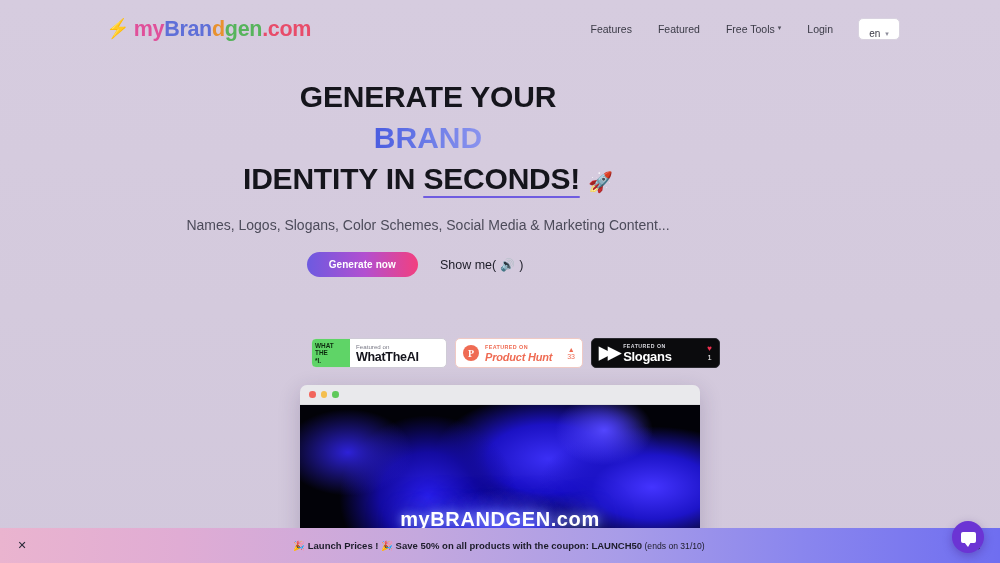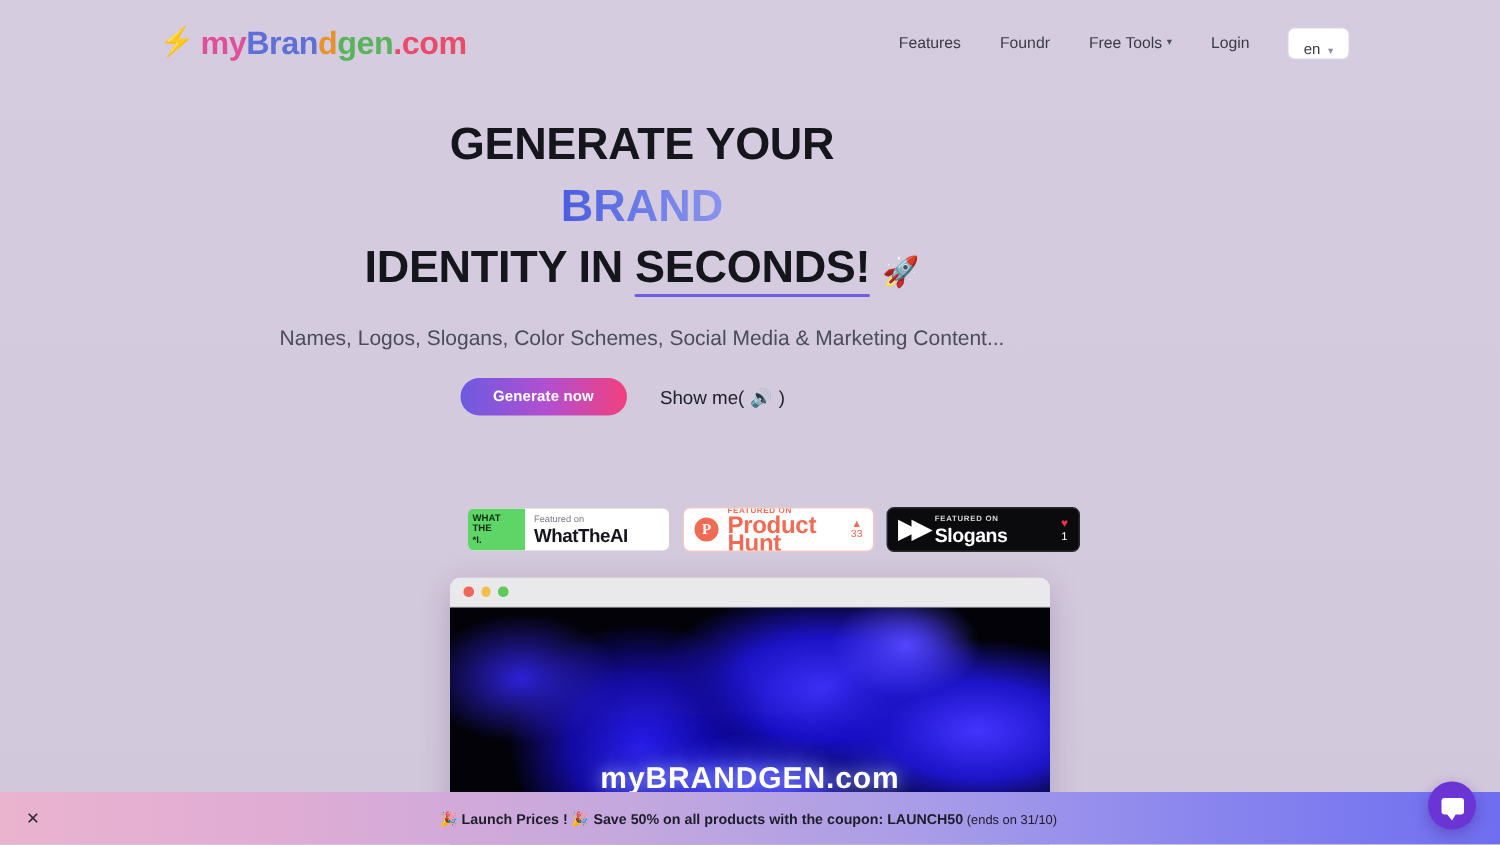--- a/index.html
+++ b/index.html
@@ -110,21 +110,21 @@
     width:128px; height:30px; background:#fff; border:1px solid #f0c9c4;
     display:flex; align-items:center; padding:0 7px; gap:6px;
   }
   .ph-logo{
     width:16px;height:16px;border-radius:50%;background:#ef6b53;color:#fff;
     font-size:10px;font-weight:bold;display:flex;align-items:center;justify-content:center;
     font-family:"Liberation Serif",serif;
   }
   .ph-body{flex:1;display:flex;flex-direction:column;justify-content:center;}
   .ph-top{font-size:5.4px;color:#ef6b53;letter-spacing:.4px;font-weight:bold;line-height:7px;}
-  .ph-name{font-size:16px;font-weight:bold;color:#ef6b53;line-height:12px;letter-spacing:-.2px;}
+  .ph-name{font-size:11px;font-weight:bold;color:#ef6b53;line-height:12px;letter-spacing:-.2px;font-style:italic;}
   .ph-votes{display:flex;flex-direction:column;align-items:center;color:#ef6b53;}
   .ph-caret{font-size:7px;line-height:7px;}
   .ph-count{font-size:7px;line-height:8px;}
 
   .b-foundr{
     width:129px;height:30px;background:#0b0b0d;border:1px solid #2a2a30;
     display:flex;align-items:center;padding:0 7px;gap:6px;
   }
   .fo-logo{font-size:17px;color:#fff;line-height:16px;letter-spacing:-4px;font-weight:bold;}
   .fo-body{flex:1;display:flex;flex-direction:column;justify-content:center;}
@@ -209,21 +209,21 @@
     <div class="logo">
       <span class="bolt">⚡</span>
       <span class="logo-text"><span class="l-my">my</span><span class="l-bran">Bran</span><span class="l-d">d</span><span class="l-gen">gen</span><span class="l-com">.com</span></span>
     </div>
 
     <nav class="nav">
       <div class="nav-item">
         <span>Features</span>
       </div>
       <div class="nav-item">
-        <span>Foundr</span>
+        <span>Featured</span>
       </div>
       <div class="nav-item">
         <span>Free Tools</span>
         <span class="chev">▾</span>
       </div>
       <div class="nav-item">
         <span>Login</span>
       </div>
       <div class="lang-select">
         <span>en</span>

